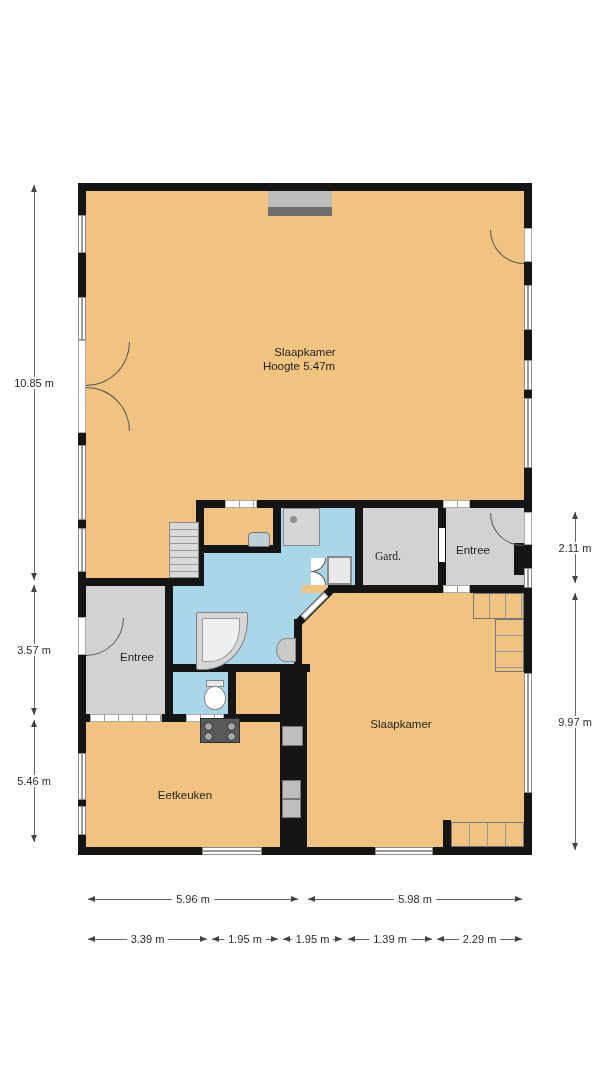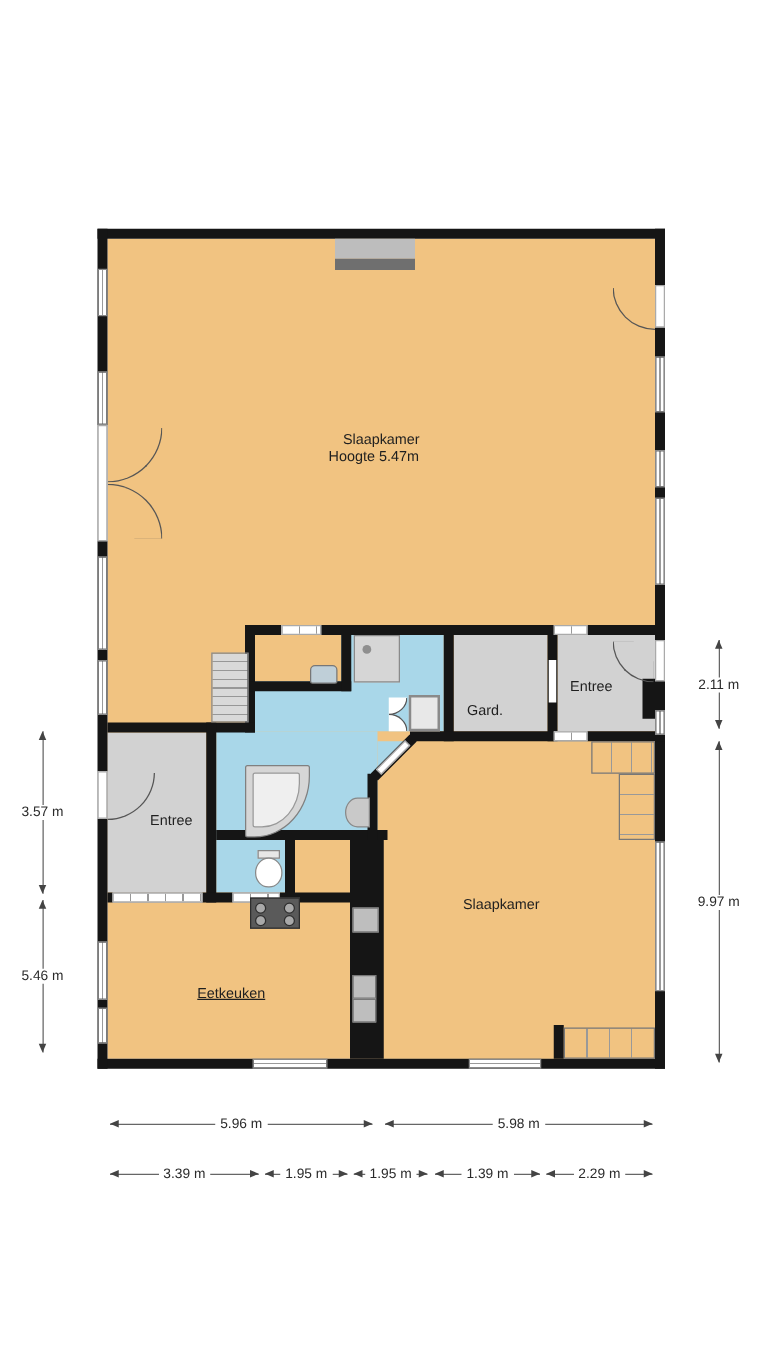--- a/index.html
+++ b/index.html
@@ -28,20 +28,26 @@
   .dimh .lb,.dimv .lb{position:absolute;left:50%;top:50%;transform:translate(-50%,-50%);
       background:#fff;padding:0 4px;font-size:11px;color:#2a2a2a;white-space:nowrap;}
   .burner{position:absolute;width:9px;height:9px;border-radius:50%;background:#a9a9a9;border:1px solid #2e2e2e;box-sizing:border-box;}
 </style>
 </head>
 <body>
 
 <div id="stage">
 
 
+  <div class="dimv" style="left:29px;top:185px;width:10px;height:395px;">
+    <i class="ln"></i>
+      <i class="a1"></i>
+      <i class="a2"></i>
+      <span class="lb">10.85 m</span>
+  </div>
   <div class="dimv" style="left:29px;top:585px;width:10px;height:130px;">
     <i class="ln"></i>
       <i class="a1"></i>
       <i class="a2"></i>
       <span class="lb">3.57 m</span>
   </div>
   <div class="dimv" style="left:29px;top:720px;width:10px;height:122px;">
     <i class="ln"></i>
       <i class="a1"></i>
       <i class="a2"></i>
@@ -211,19 +217,19 @@
   <div class="abs" style="left:282px;top:726px;width:21px;height:20px;background:#BEBEBE;border:1px solid #777;box-sizing:border-box;"></div>
   <div class="abs" style="left:282px;top:780px;width:19px;height:19px;background:#BEBEBE;border:1px solid #777;box-sizing:border-box;"></div>
   <div class="abs" style="left:282px;top:799px;width:19px;height:19px;background:#BEBEBE;border:1px solid #777;box-sizing:border-box;"></div>
 
   <div class="furn" style="left:473px;top:593px;width:51px;height:26px;background-image:repeating-linear-gradient(90deg,transparent 0 15px,#999 15px 16px);"></div>
   <div class="furn" style="left:495px;top:619px;width:29px;height:53px;background-image:repeating-linear-gradient(180deg,transparent 0 15px,#999 15px 16px);"></div>
   <div class="furn" style="left:451px;top:822px;width:73px;height:25px;background-image:repeating-linear-gradient(90deg,transparent 0 17px,#999 17px 18px);"></div>
 
   <div class="lbl" style="left:305px;top:352px;">Slaapkamer</div>
   <div class="lbl" style="left:299px;top:366px;">Hoogte 5.47m</div>
-  <div class="lbl" style="left:388px;top:569px;">Gard.</div>
+  <div class="lbl" style="left:388px;top:556px;font-family:Liberation Serif, serif;">Gard.</div>
   <div class="lbl" style="left:473px;top:550px;">Entree</div>
   <div class="lbl" style="left:137px;top:657px;">Entree</div>
   <div class="lbl" style="left:401px;top:724px;">Slaapkamer</div>
-  <div class="lbl" style="left:185px;top:795px;text-decoration:underline;">Eetkeuken</div>
+  <div class="lbl" style="left:185px;top:795px;">Eetkeuken</div>
 
 </div>
 
 </body></html>

